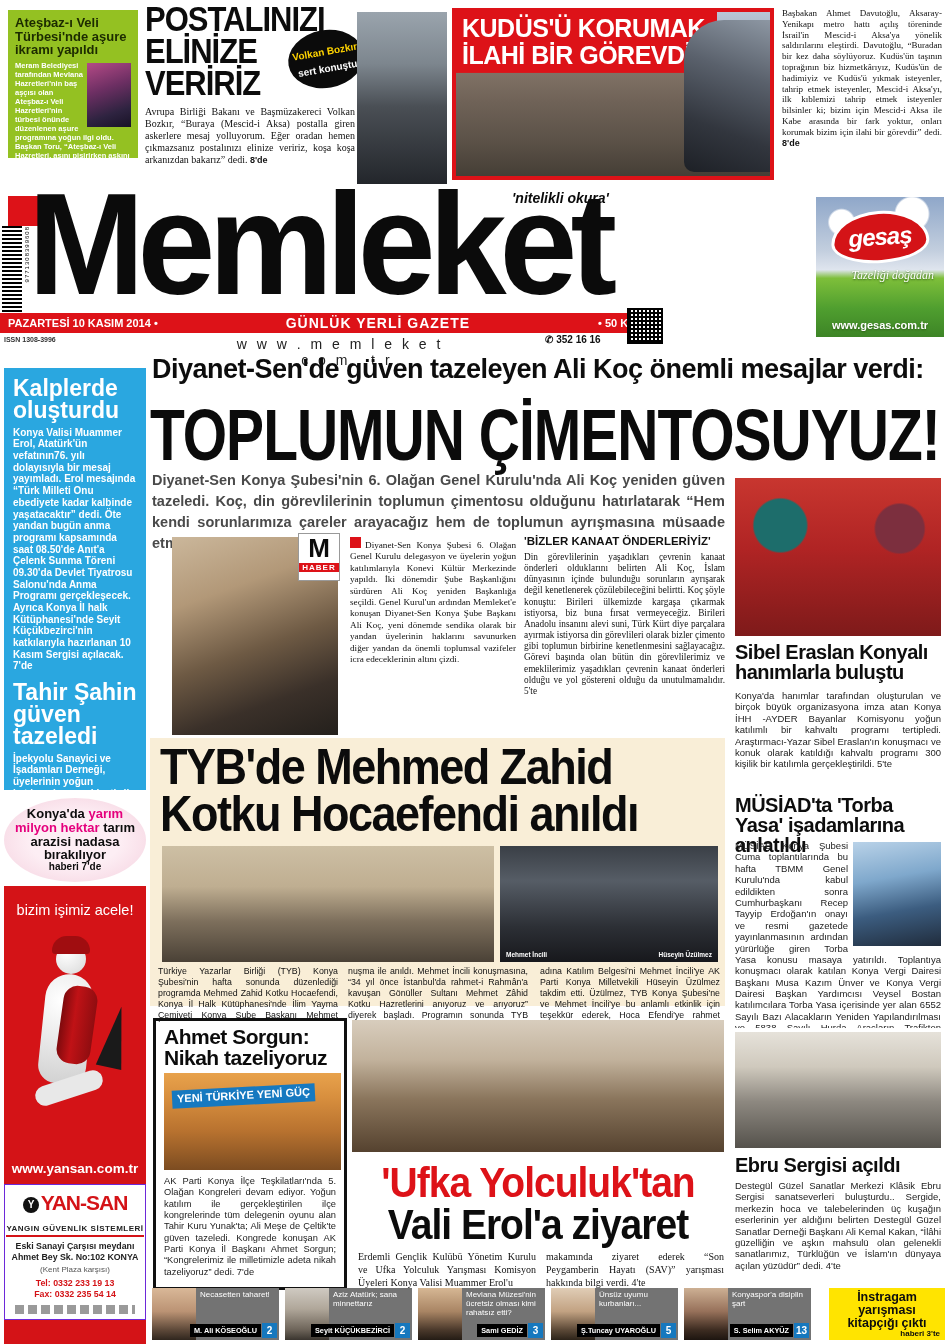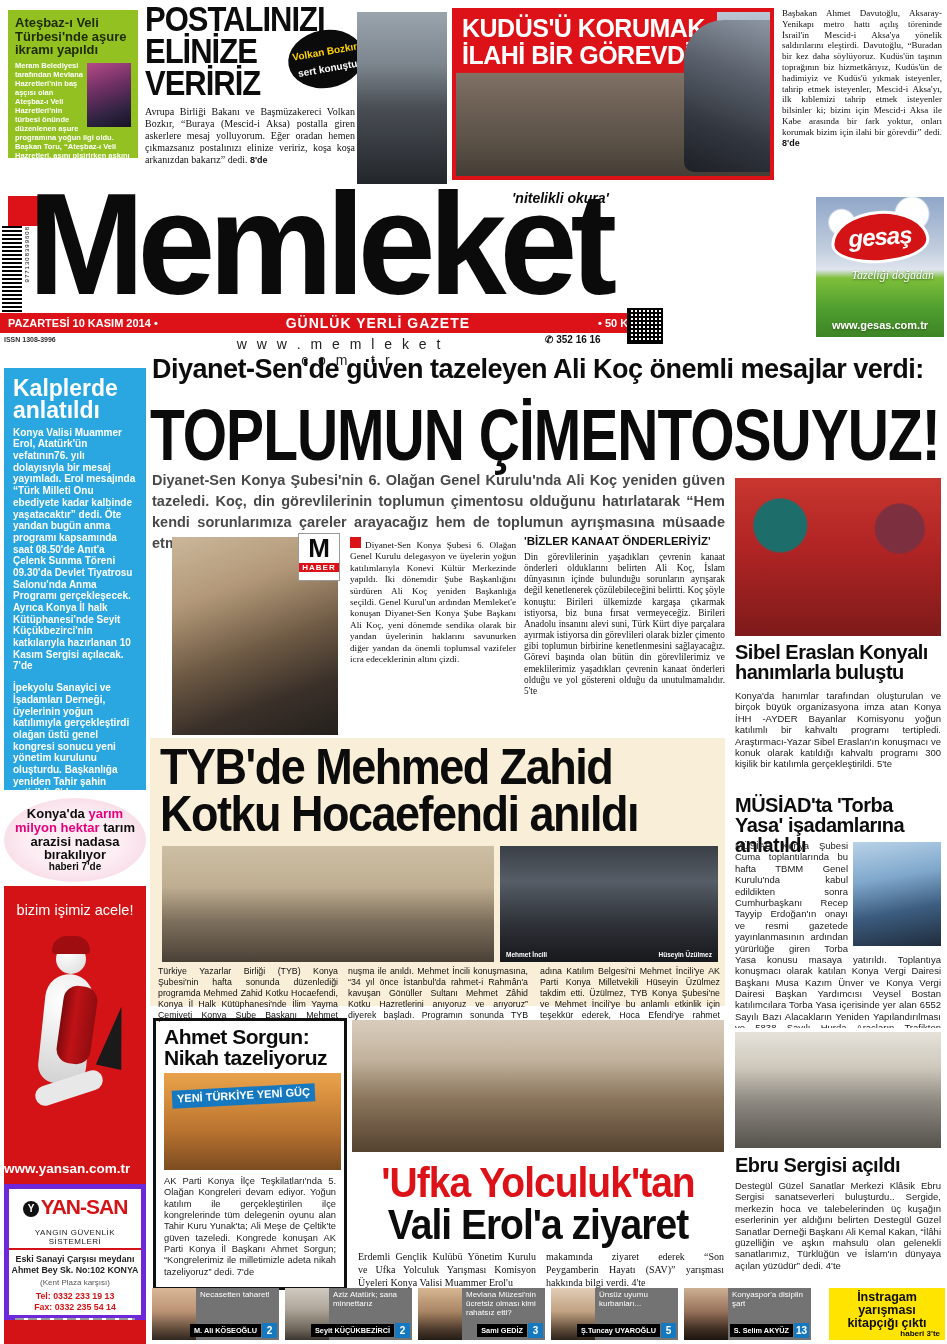--- a/index.html
+++ b/index.html
@@ -105,25 +105,25 @@
   .pink-ref{font-size:10px;font-weight:bold;}
   
   .yansan-red{left:4px;top:886px;width:142px;height:298px;background:#d41317;color:#fff;}
   .yansan-slogan{position:absolute;left:0;right:0;top:16px;text-align:center;font-size:14.5px;}
   .fig-head{position:absolute;left:52px;top:58px;width:30px;height:30px;background:radial-gradient(circle at 35% 30%,#fff,#d8d8d8);border-radius:50%;}
   .fig-helmet{position:absolute;left:48px;top:50px;width:38px;height:18px;background:#a00d10;border-radius:19px 19px 4px 4px;}
   .fig-body{position:absolute;left:38px;top:88px;width:48px;height:110px;background:radial-gradient(circle at 35% 25%,#ffffff,#cfcfcf);border-radius:24px 24px 18px 18px;transform:rotate(6deg);}
   .fig-ext{position:absolute;left:56px;top:100px;width:34px;height:78px;background:linear-gradient(90deg,#7e0a0d,#c01216 40%,#8f0d10);border-radius:14px;transform:rotate(8deg);}
   .fig-cone{position:absolute;left:98px;top:120px;width:0;height:0;border-left:13px solid transparent;border-right:13px solid transparent;border-bottom:62px solid #1a1a1a;transform:rotate(12deg);}
   .fig-leg{position:absolute;left:30px;top:192px;width:70px;height:20px;background:#e8e8e8;border-radius:10px;transform:rotate(-18deg);}
-  .yansan-site{position:absolute;left:0;right:0;bottom:8px;font-size:13.5px;font-weight:bold;}
-  .yansan-white{left:4px;top:1184px;width:142px;height:136px;background:#fff;text-align:center;border:5px solid #6d28d9;box-sizing:border-box;}
+  .yansan-site{position:absolute;left:0;right:0;bottom:8px;text-align:center;font-size:13.5px;font-weight:bold;}
+  .yansan-white{left:4px;top:1184px;width:142px;height:136px;background:#fff;text-align:center;border:1px solid #6d28d9;box-sizing:border-box;}
   .yansan-logo{margin-top:6px;font-size:21px;font-weight:bold;color:#d41317;letter-spacing:-1px;}
   .yansan-mark{display:inline-block;width:16px;height:16px;background:#111;border-radius:50%;color:#fff;font-size:10px;line-height:16px;vertical-align:2px;margin-right:2px;}
-  .yansan-sub{font-size:8px;font-weight:normal;letter-spacing:0.5px;color:#222;border-bottom:2px solid #d41317;display:inline-block;padding-bottom:2px;margin-top:9px;}
+  .yansan-sub{font-size:8px;font-weight:bold;letter-spacing:0.5px;color:#222;border-bottom:2px solid #d41317;display:inline-block;padding-bottom:2px;margin-top:9px;}
   .yansan-addr{font-size:8.8px;font-weight:bold;color:#222;line-height:1.25;margin-top:4px;}
   .yansan-kent{font-size:8px;color:#555;margin-top:2px;}
   .yansan-tel{font-size:8.8px;font-weight:bold;color:#d41317;line-height:1.3;margin-top:4px;}
   .yansan-brands{margin:4px auto 0 auto;width:120px;height:9px;background:repeating-linear-gradient(90deg,#9a9a9a 0 9px,#fff 9px 13px);}
   .yansan-bottom{left:4px;top:1320px;width:142px;height:24px;background:#d41317;}
   
   .colcard{top:1288px;width:127px;height:52px;background:#737373;overflow:hidden;}
   .colphoto{position:absolute;left:0;top:0;width:44px;height:52px;background:linear-gradient(180deg,#d9b898 0%,#bb9374 45%,#5f4a3a 80%,#30261e 100%);}
   .coltitle{position:absolute;left:48px;top:3px;width:76px;color:#fff;font-size:8px;line-height:1.12;}
   .colname{position:absolute;right:18px;bottom:3px;background:#000;color:#fff;font-size:7.3px;font-weight:bold;padding:2px 4px;white-space:nowrap;}
@@ -197,22 +197,23 @@
     </div>
     <div class="gesas-slogan">Tazeliği doğadan</div>
     <div class="gesas-site">www.gesas.com.tr</div>
   </div>
 
   <div class="abs kicker">Diyanet-Sen'de güven tazeleyen Ali Koç önemli mesajlar verdi:</div>
   <div class="abs mainhead">TOPLUMUN ÇİMENTOSUYUZ!</div>
   <div class="abs deck just">Diyanet-Sen Konya Şubesi'nin 6. Olağan Genel Kurulu'nda Ali Koç yeniden güven tazeledi. Koç, din görevlilerinin toplumun çimentosu olduğunu hatırlatarak “Hem kendi sorunlarımıza çareler arayacağız hem de toplumun ayrışmasına müsaade etmeyeceğiz” dedi</div>
 
   <div class="abs bluebox">
-    <div class="blue-title">Kalplerde anlatıldı</div>
+    <div class="blue-title">Kalplerde oluşturdu</div>
     <div class="blue-body">Konya Valisi Muammer Erol, Atatürk'ün vefatının76. yılı dolayısıyla bir mesaj yayımladı. Erol mesajında “Türk Milleti Onu ebediyete kadar kalbinde yaşatacaktır” dedi. Öte yandan bugün anma programı kapsamında saat 08.50'de Anıt'a Çelenk Sunma Töreni 09.30'da Devlet Tiyatrosu Salonu'nda Anma Programı gerçekleşecek. Ayrıca Konya İl halk Kütüphanesi'nde Seyit Küçükbezirci'nin katkılarıyla hazırlanan 10 Kasım Sergisi açılacak. 7'de</div>
+    <div class="blue-title">Tahir Şahin güven tazeledi</div>
     <div class="blue-body">İpekyolu Sanayici ve İşadamları Derneği, üyelerinin yoğun katılımıyla gerçekleştirdi olağan üstü genel kongresi sonucu yeni yönetim kurulunu oluşturdu. Başkanlığa yeniden Tahir şahin getirildi. 2'de</div>
   </div>
 
   <div class="abs koc-photo">
     <div class="mhaber">
       <div class="mhaber-m">M</div>
       <div class="mhaber-h">HABER</div>
     </div>
   </div>
 

